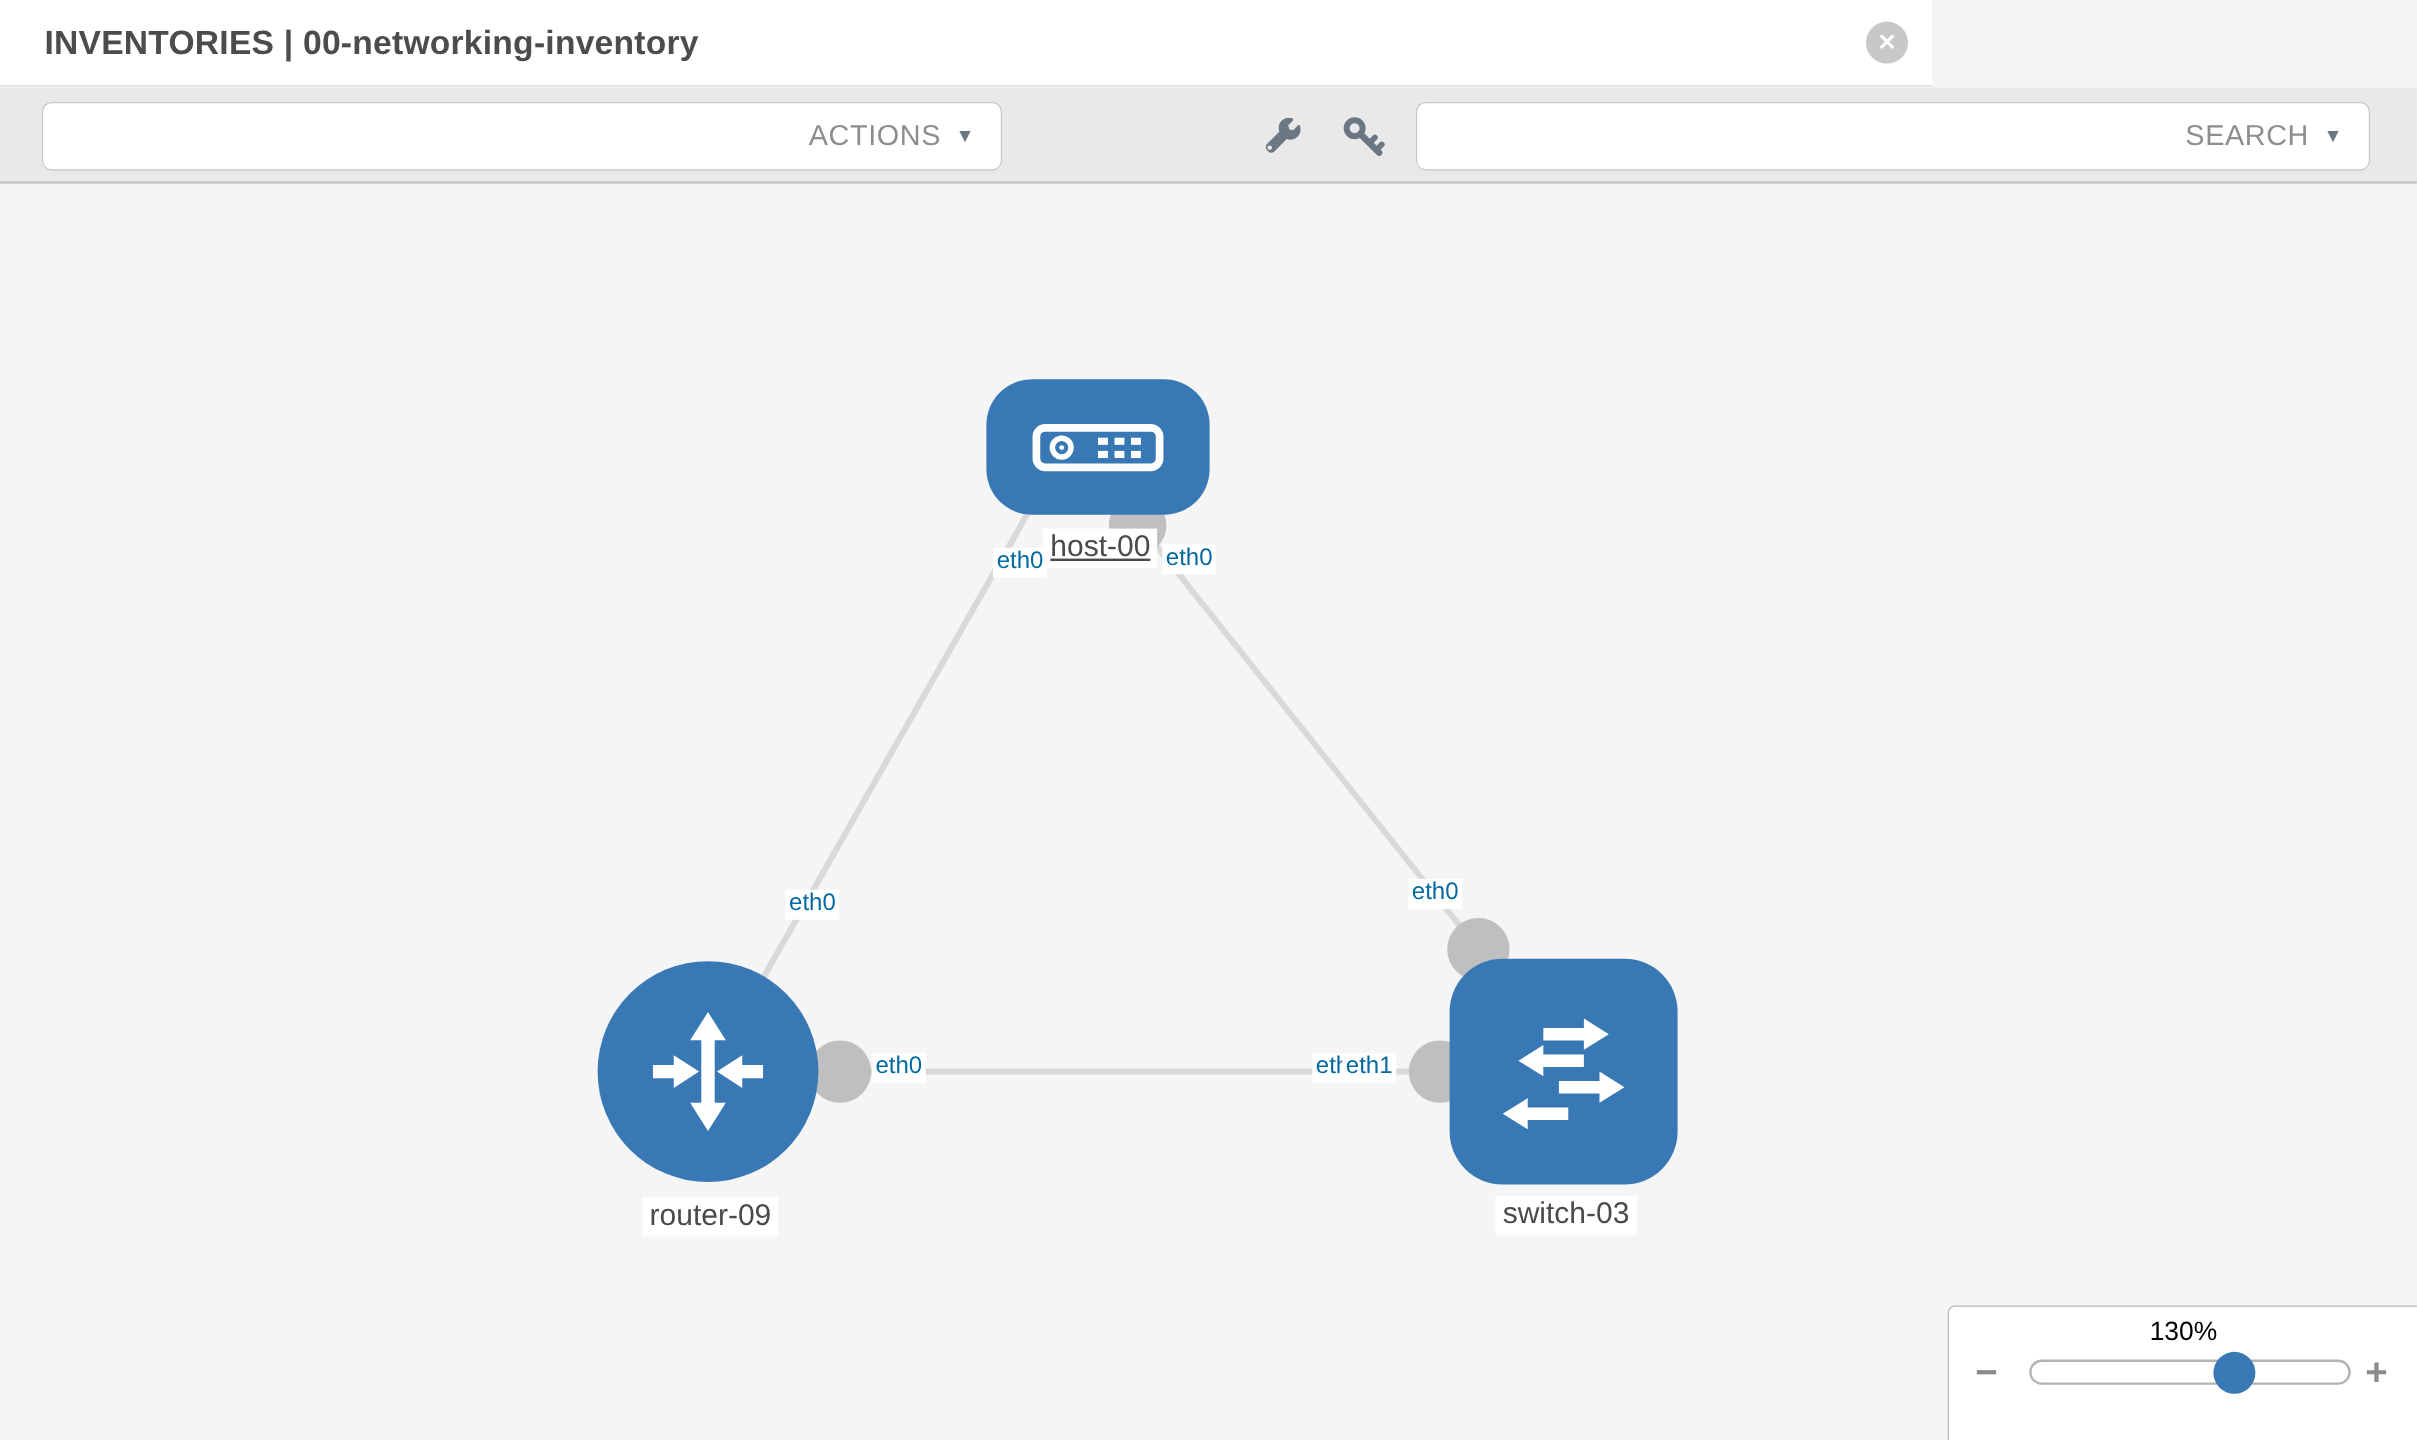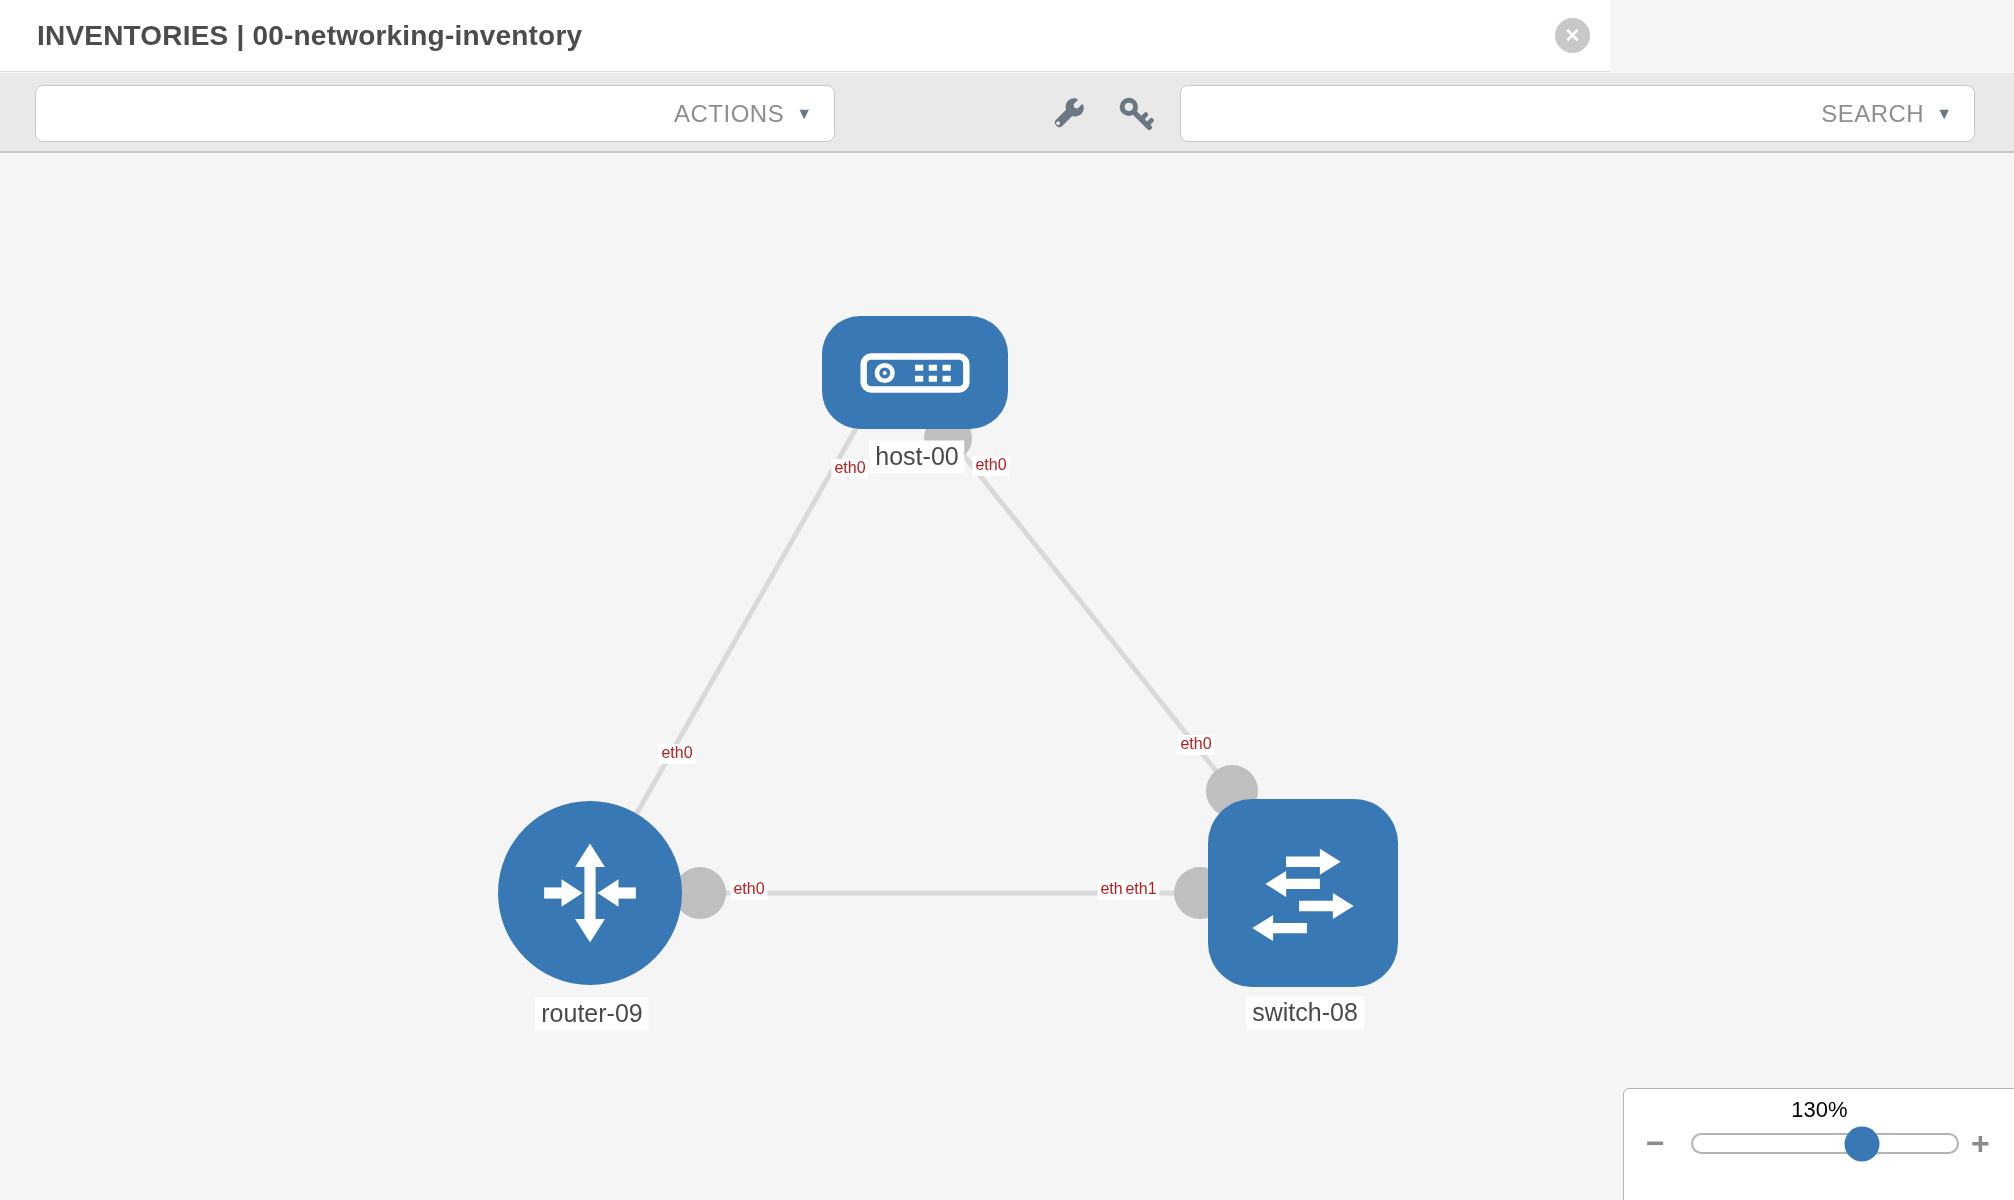--- a/index.html
+++ b/index.html
@@ -42,21 +42,21 @@
   #node-router { left:498px;  top:646px; width:184px; height:184px; border-radius:50%; }
   #node-switch { left:1208px; top:644px; width:190px; height:188px; border-radius:44px; }
   #node-host svg   { width:110px; height:42px; }
   #node-router svg { width:124px; height:124px; }
   #node-switch svg { width:130px; height:130px; }
 
   .node-label { position:absolute; z-index:3; transform:translate(-50%,-50%);
     background:#ffffff; color:#4a4a4a; font-size:25px; padding:1px 6px 3px;
     white-space:nowrap; cursor:pointer; }
   .eth-label { position:absolute; z-index:3; transform:translate(-50%,-50%);
-    background:#ffffff; color:#b91c1c; font-size:16px; padding:0 3px 2px;
+    background:#ffffff; color:#0369a1; font-size:20px; padding:0 3px 2px;
     white-space:nowrap; }
   .eth-front { z-index:4; }
 
   
   .zoom-panel { position:absolute; left:1623px; top:933px; width:400px; height:140px;
     background:#ffffff; border:1px solid #b5b5b5; border-radius:6px; z-index:5; }
   .zoom-level { position:absolute; left:0; top:8px; width:391px; text-align:center;
     font-size:22px; color:#000000; }
   .zoom-minus, .zoom-plus { position:absolute; top:36px; font-size:32px; font-weight:700;
     color:#8b8b8b; cursor:pointer; line-height:36px; }
@@ -152,23 +152,23 @@
         <line x1="63" y1="43" x2="34" y2="43"></line>
         <polygon points="21,43 37,33 37,53" stroke="none"></polygon>
         <line x1="47" y1="60" x2="76" y2="60"></line>
         <polygon points="89,60 73,50 73,70" stroke="none"></polygon>
         <line x1="53" y1="77" x2="24" y2="77"></line>
         <polygon points="11,77 27,67 27,87" stroke="none"></polygon>
       </g>
     </svg>
   </div>
 
-  <div class="node-label" style="left:917px; top:302px;">host-00</div>
+  <div class="node-label" style="left:917px; top:302px;text-decoration:underline;">host-00</div>
   <div class="node-label" style="left:592px; top:859px;">router-09</div>
-  <div class="node-label" style="left:1305px; top:858px;">switch-08</div>
+  <div class="node-label" style="left:1305px; top:858px;">switch-03</div>
 
   <div class="eth-label" style="left:850px;  top:314px;">eth0</div>
   <div class="eth-label" style="left:991px;  top:311px;">eth0</div>
   <div class="eth-label" style="left:677px;  top:599px;">eth0</div>
   <div class="eth-label" style="left:1196px; top:590px;">eth0</div>
   <div class="eth-label" style="left:749px;  top:735px;">eth0</div>
   <div class="eth-label" style="left:1116px; top:735px;">eth0</div>
   <div class="eth-label eth-front" style="left:1141px; top:735px;text-align:center;">eth1</div>
 
   <div class="zoom-panel">

